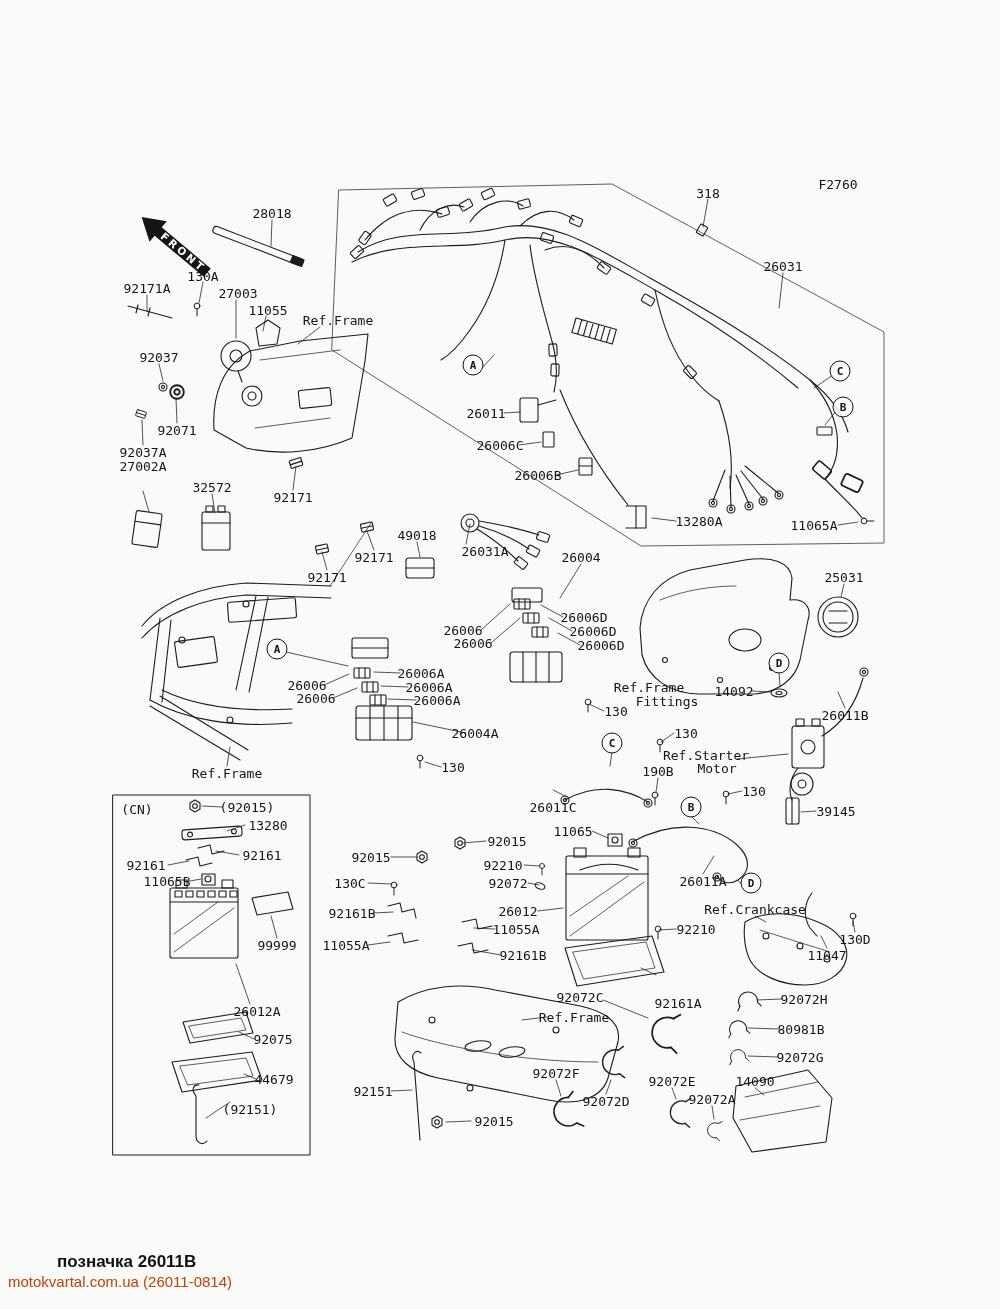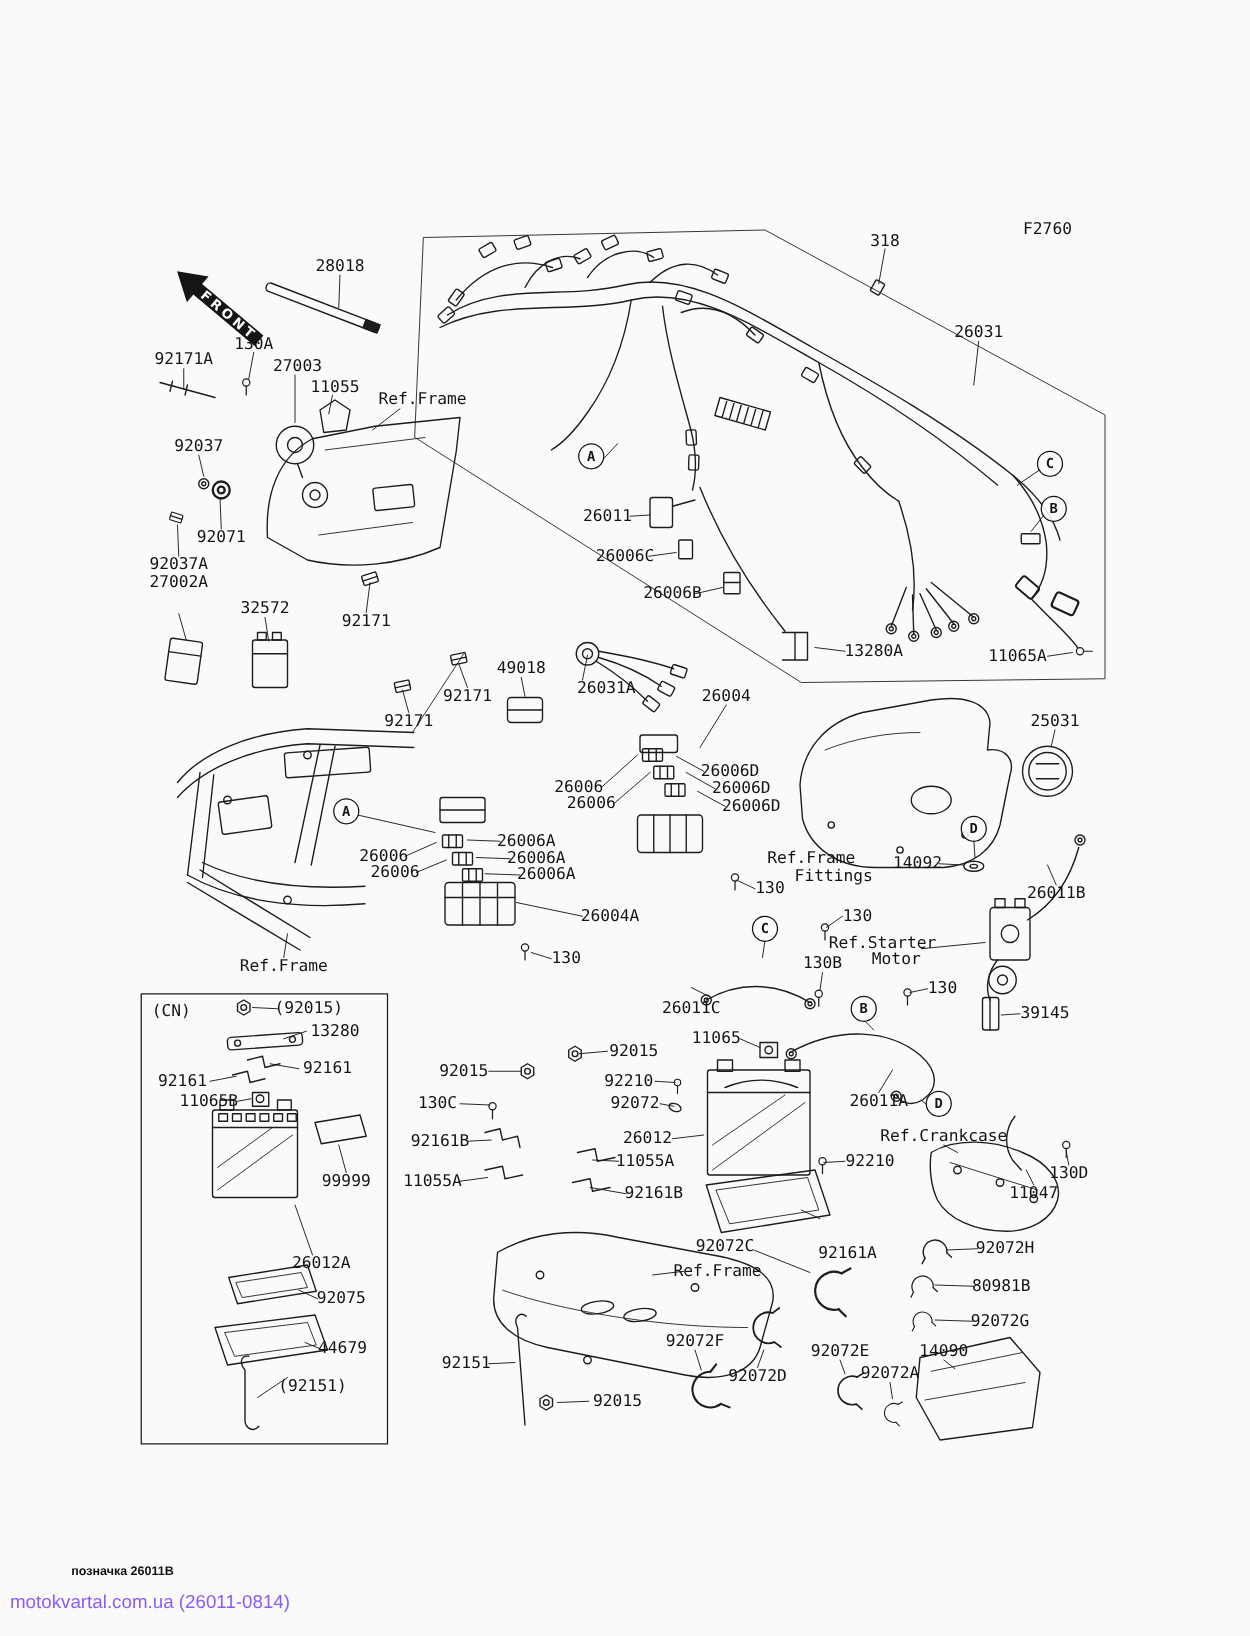--- a/index.html
+++ b/index.html
@@ -5,23 +5,23 @@
   html,body{margin:0;padding:0;background:#fff;}
   .page{position:relative;width:1000px;height:1309px;background:#fafaf8;overflow:hidden;
         font-family:"DejaVu Sans Mono",monospace;}
   .art{position:absolute;left:0;top:0;}
   .part-label{position:absolute;transform:translate(-50%,-50%);font-size:13px;color:#141414;
               white-space:nowrap;line-height:1;}
   .callout{position:absolute;width:19px;height:19px;border:1.4px solid #141414;border-radius:50%;
            transform:translate(-50%,-50%);display:flex;align-items:center;justify-content:center;
            font-size:11px;font-weight:bold;color:#141414;background:rgba(250,250,248,.88);}
   .footer-caption{position:absolute;left:57px;top:1252px;font-family:"Liberation Sans",sans-serif;
-                  font-weight:bold;font-size:10px;color:#111;}
+                  font-weight:bold;font-size:17px;color:#111;}
   .footer-site{position:absolute;left:8px;top:1273px;font-family:"Liberation Sans",sans-serif;
-               font-size:15px;color:#8b5cf6;}
+               font-size:15px;color:#c2410c;}
 </style>
 </head>
 <body>
 
 <div class="page">
 
 <svg class="art" width="1000" height="1309" viewBox="0 0 1000 1309">
   <defs>
     <g id="nut">
           <polygon points="-5,-3 0,-6 5,-3 5,3 0,6 -5,3"></polygon>
@@ -404,25 +404,25 @@
       <div class="part-label" style="left: 601px; top: 645px;">26006D</div>
       <div class="part-label" style="left: 649px; top: 687px;">Ref.Frame</div>
       <div class="part-label" style="left: 667px; top: 701px;">Fittings</div>
       <div class="part-label" style="left: 734px; top: 691px;">14092</div>
       <div class="part-label" style="left: 845px; top: 715px;">26011B</div>
       <div class="part-label" style="left: 421px; top: 673px;">26006A</div>
       <div class="part-label" style="left: 307px; top: 685px;">26006</div>
       <div class="part-label" style="left: 429px; top: 687px;">26006A</div>
       <div class="part-label" style="left: 316px; top: 698px;">26006</div>
       <div class="part-label" style="left: 437px; top: 700px;">26006A</div>
-      <div class="part-label" style="left: 488px; top: 733px;">26004A</div>
+      <div class="part-label" style="left: 475px; top: 733px;">26004A</div>
       <div class="part-label" style="left: 616px; top: 711px;">130</div>
       <div class="part-label" style="left: 686px; top: 733px;">130</div>
       <div class="part-label" style="left: 553px; top: 783px; margin-top: 24px;">26011C</div>
-      <div class="part-label" style="left: 658px; top: 771px;">130B</div>
+      <div class="part-label" style="left: 658px; top: 771px;">190B</div>
       <div class="part-label" style="left: 754px; top: 791px;">130</div>
       <div class="part-label" style="left: 706px; top: 755px;">Ref.Starter</div>
       <div class="part-label" style="left: 717px; top: 768px;">Motor</div>
       <div class="part-label" style="left: 836px; top: 811px;">39145</div>
       <div class="part-label" style="left: 453px; top: 767px;">130</div>
       <div class="part-label" style="left: 227px; top: 773px;">Ref.Frame</div>
       <div class="part-label" style="left: 137px; top: 809px;">(CN)</div>
       <div class="part-label" style="left: 247px; top: 807px;">(92015)</div>
       <div class="part-label" style="left: 268px; top: 825px;">13280</div>
       <div class="part-label" style="left: 262px; top: 855px;">92161</div>

